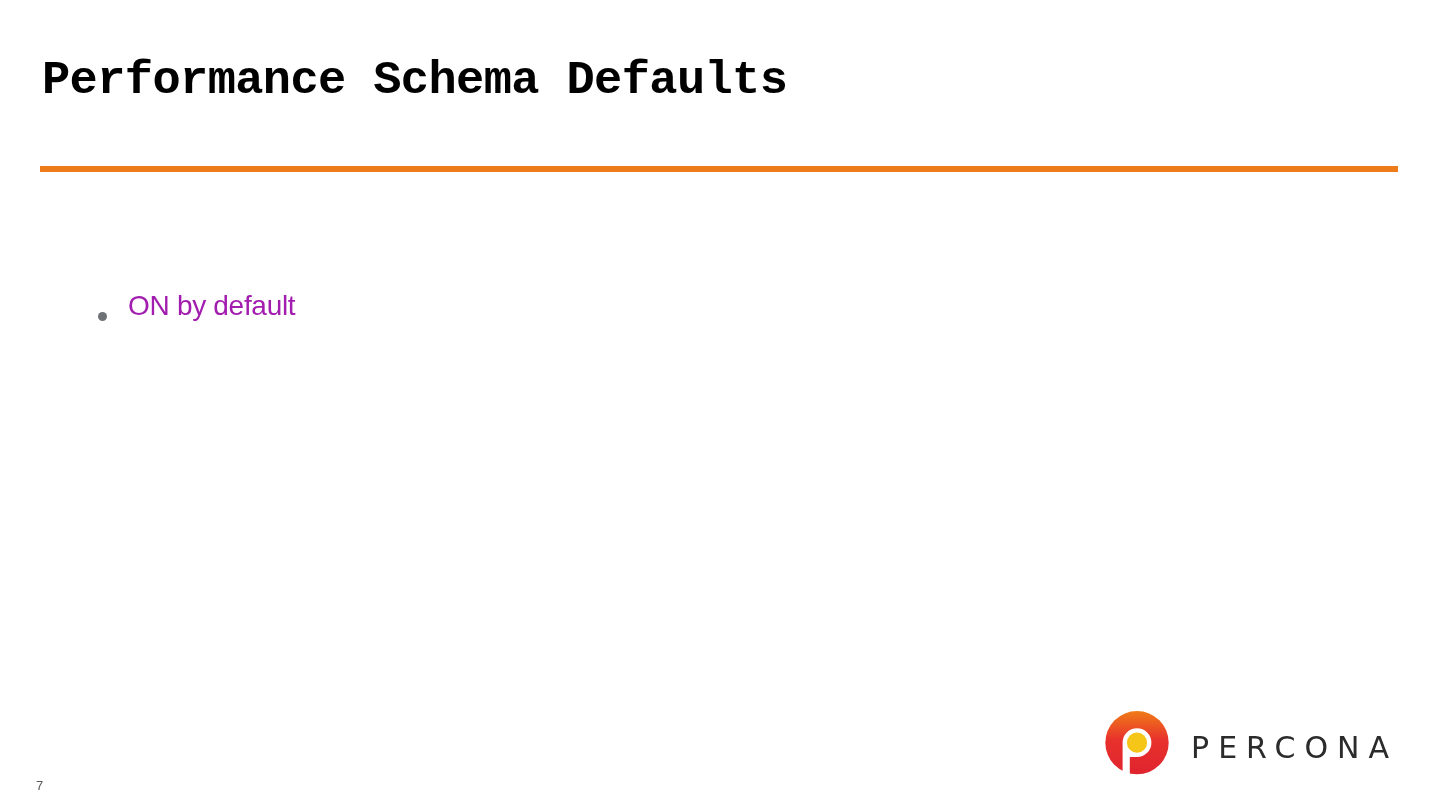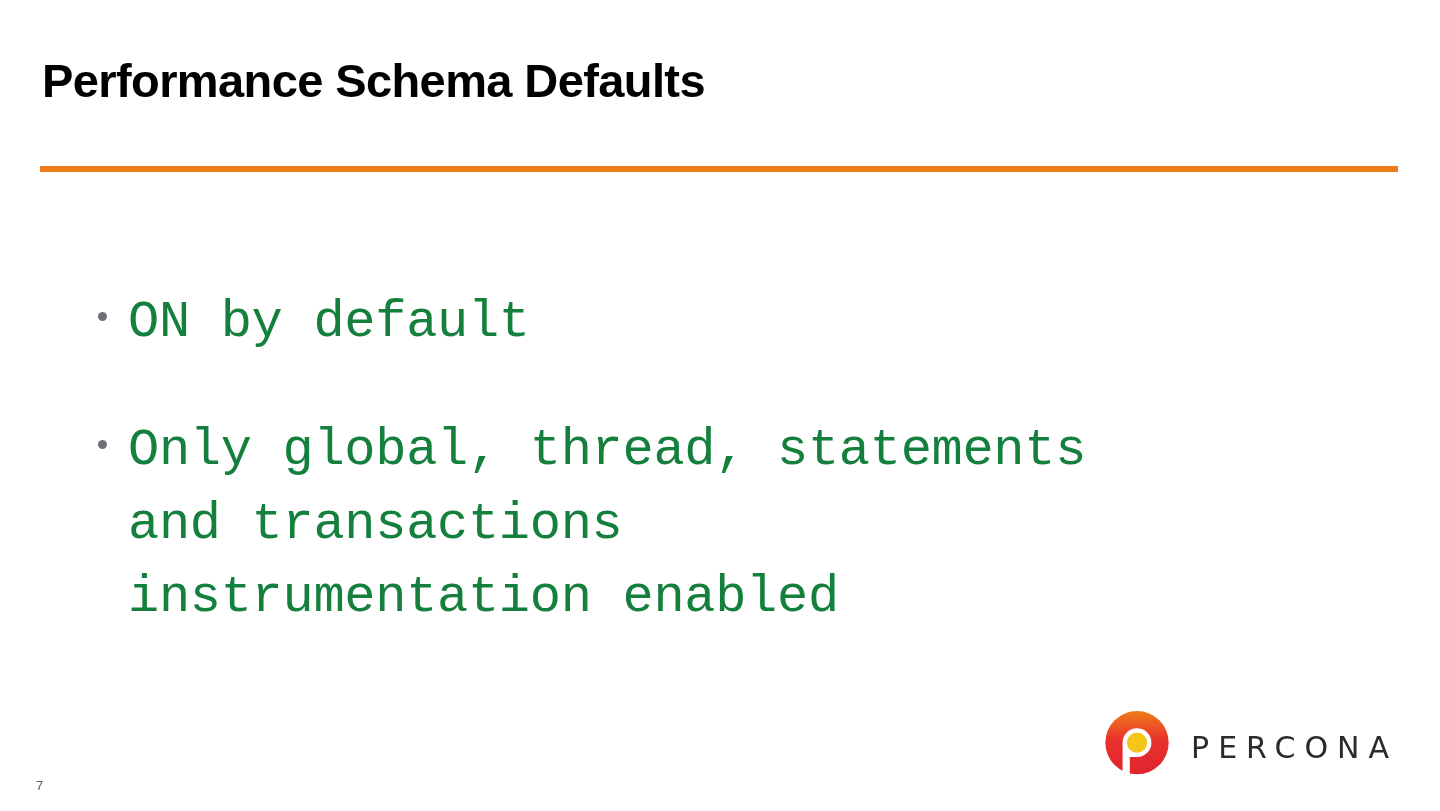--- a/index.html
+++ b/index.html
@@ -16,21 +16,21 @@
     height: 811px;
     background: #ffffff;
     overflow: hidden;
   }
 
   
   .slide-title {
     position: absolute;
     left: 42px;
     top: 56px;
-    font-family: Liberation Sans, sans-serif;
+    font-family: Liberation Mono, monospace;
     font-size: 47px;
     font-weight: bold;
     color: #000000;
     letter-spacing: -0.6px;
     line-height: 1.05;
     white-space: nowrap;
   }
 
   
   .title-rule {
@@ -60,24 +60,24 @@
   .bullet-dot {
     position: absolute;
     left: 8px;
     top: 26px;
     width: 9px;
     height: 9px;
     border-radius: 50%;
     background: #6e7277;
   }
   .bullet-text {
-    font-family: Liberation Mono, monospace;
-    font-size: 52px;
+    font-family: Liberation Sans, sans-serif;
+    font-size: 28px;
     font-weight: normal;
-    color: #15803d;
+    color: #a21caf;
     line-height: 1.42;
     letter-spacing: -0.3px;
   }
   .bullet-row.two-line .bullet-text {
     max-width: 960px;
   }
 
   
   .slide-number {
     position: absolute;
@@ -121,24 +121,20 @@
 
   <div class="title-rule"></div>
 
   <div class="body-list">
 
     <div class="bullet-row">
       <span class="bullet-dot"></span>
       <div class="bullet-text">ON by default</div>
     </div>
 
-    <div class="bullet-row two-line">
-      <span class="bullet-dot"></span>
-      <div class="bullet-text">Only global, thread, statements and transactions instrumentation enabled</div>
-    </div>
 
 
   </div>
 
   <div class="slide-number">7</div>
 
   <div class="logo">
     <svg class="logo-mark" viewBox="0 0 100 100">
       <defs>
         <linearGradient id="pgrad" x1="0.5" y1="0" x2="0.5" y2="1">

